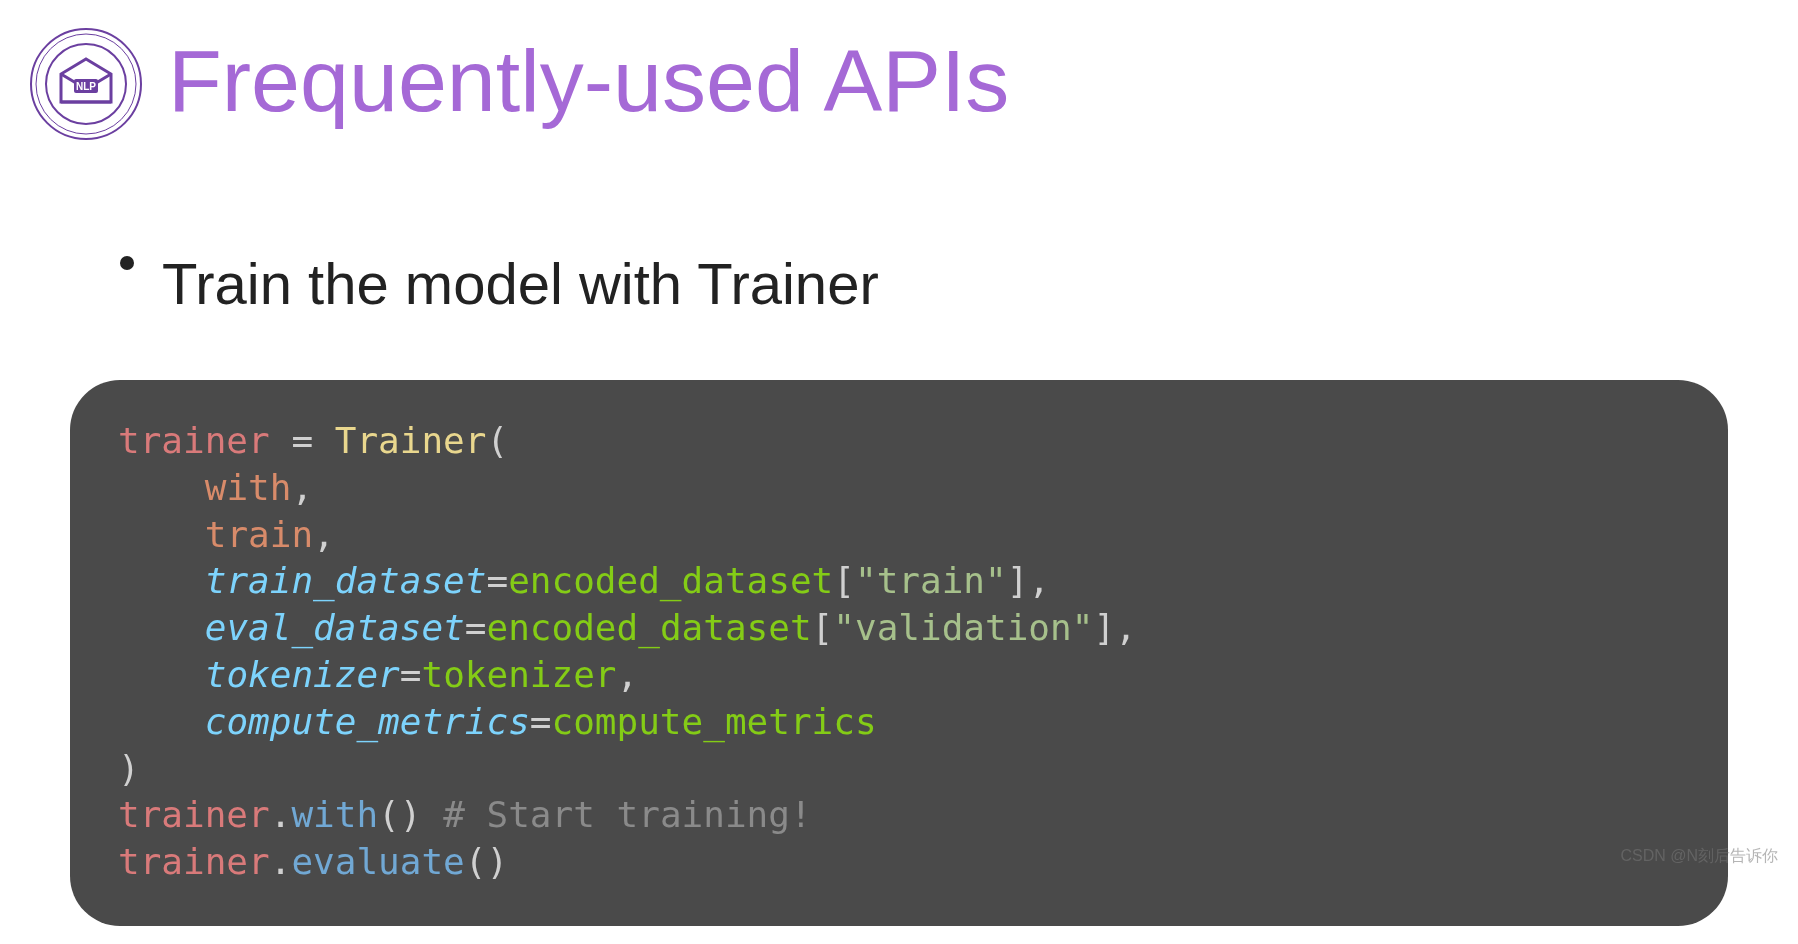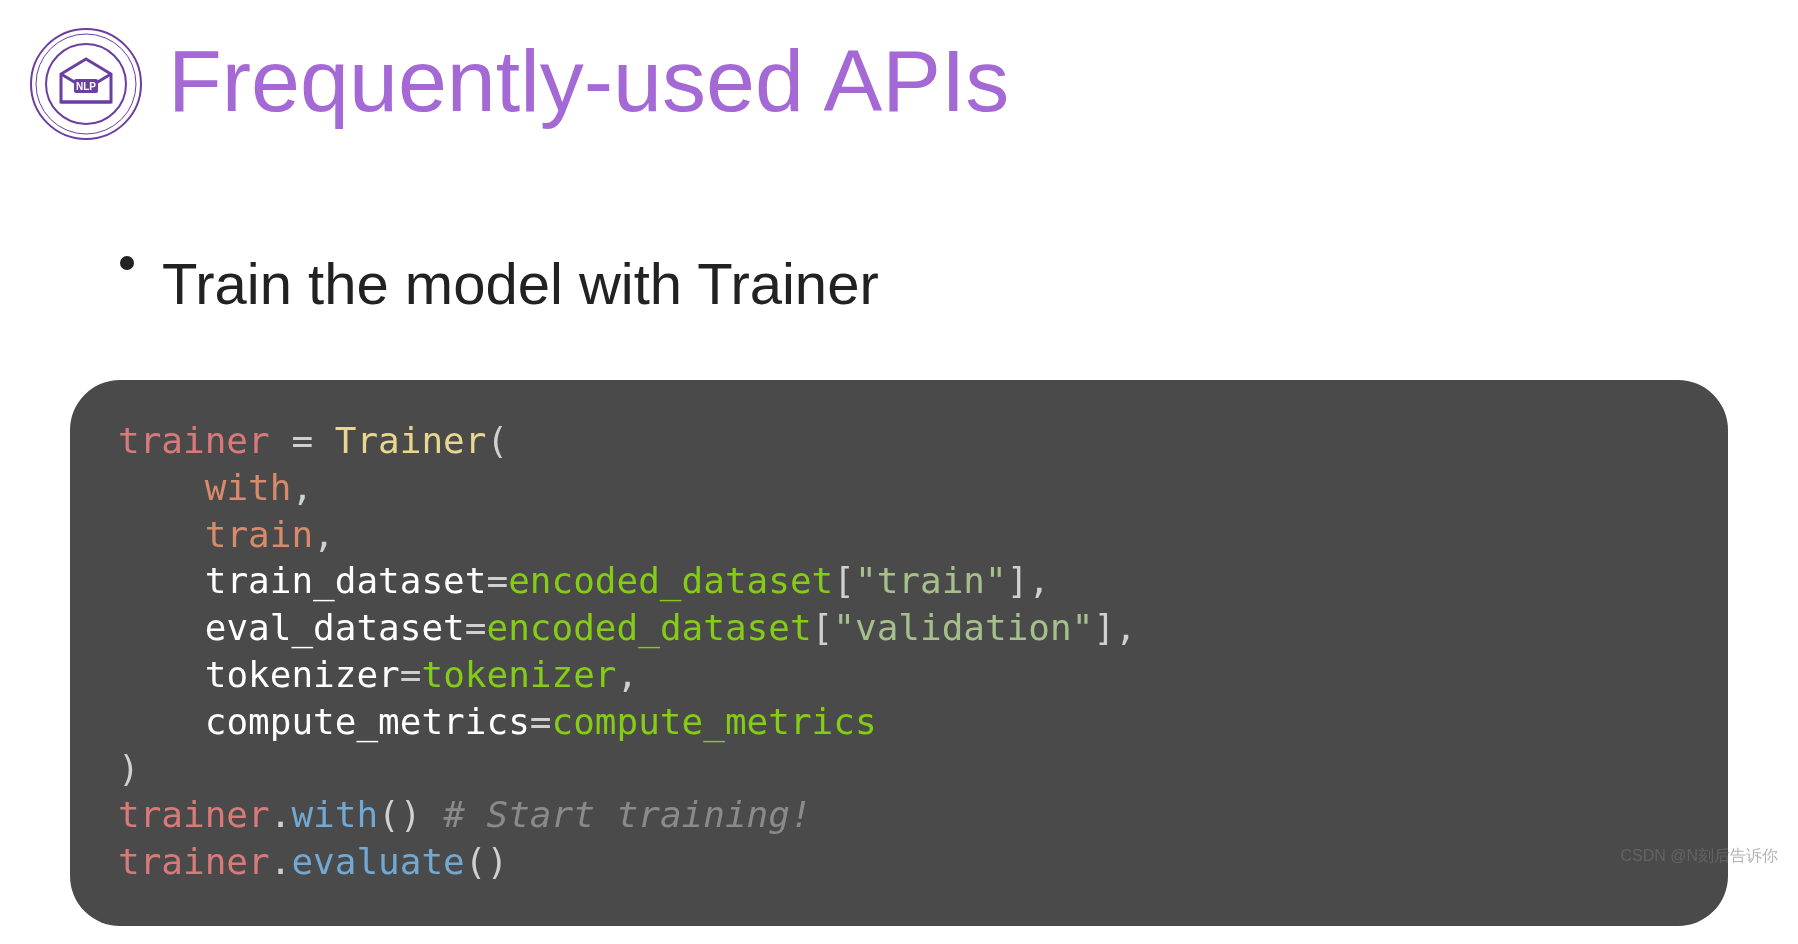--- a/index.html
+++ b/index.html
@@ -7,26 +7,26 @@
   .logo{position:absolute;left:26px;top:24px}
   .title{position:absolute;left:168px;top:30px;font-size:88px;font-weight:400;color:#a569d6;letter-spacing:0px}
   .bullet{position:absolute;left:120px;top:250px;font-size:58px;color:#222;display:flex;align-items:flex-start;gap:28px}
   .bullet .dot{width:14px;height:14px;border-radius:50%;background:#222;margin-top:6px}
   .codebox{position:absolute;left:70px;top:380px;right:70px;background:#4a4a4a;border-radius:50px;padding:38px 48px 40px 48px}
   pre.code{margin:0;font-family:ui-monospace,Menlo,Consolas,monospace;font-size:36px;line-height:1.3;white-space:pre;color:#d0d0d0}
   .tk-var{color:#d97a7a}   
   .tk-op{color:#d0d0d0}
   .tk-func{color:#e9d78e}  
   .tk-arg{color:#d88b6a}   
-  .tk-kw{color:#ffffff;}  
+  .tk-kw{color:#7dd3fc;font-style:italic}  
   .tk-call{color:#84cc16}  
   .tk-str{color:#a6c08b}   
   .tk-punc{color:#d0d0d0}
   .tk-method{color:#71a8d4}
-  .tk-comment{color:#8a8a8a;font-style:italic}
+  .tk-comment{color:#8a8a8a;}
   .watermark{position:absolute;right:20px;bottom:8px;font-size:16px;color:rgba(120,120,120,0.55)}
 </style>
 </head>
 <body>
 
 <div class="slide">
 
   <div class="logo">
     <svg width="120" height="120" viewBox="0 0 120 120">
       <circle cx="60" cy="60" r="55" fill="none" stroke="#6b3fa0" stroke-width="2"></circle>

